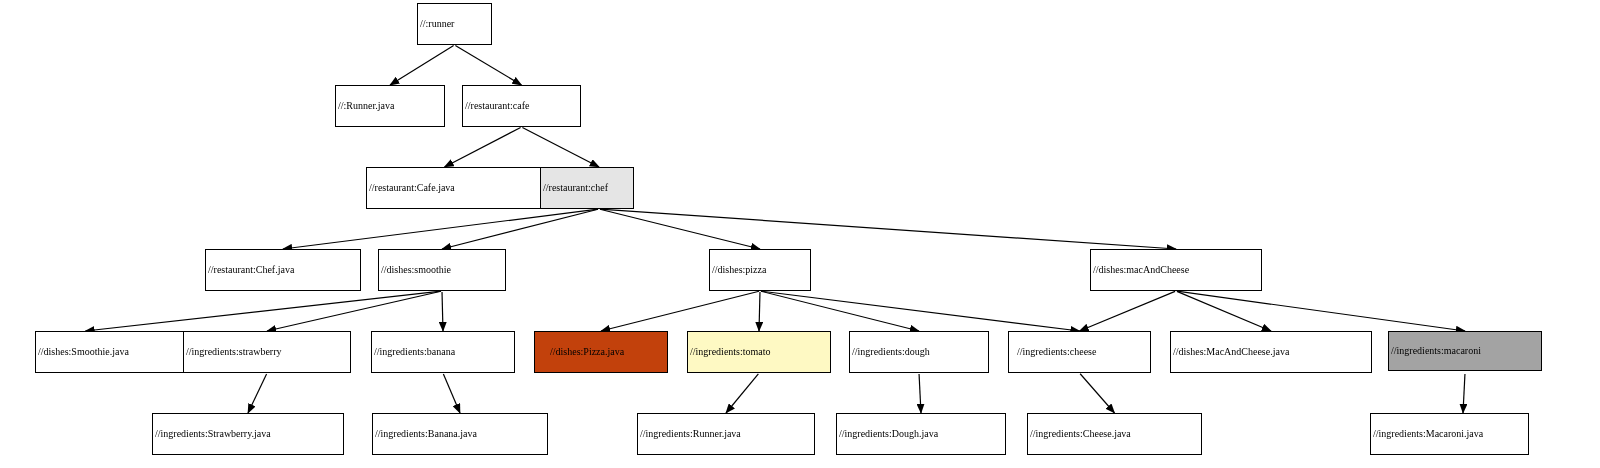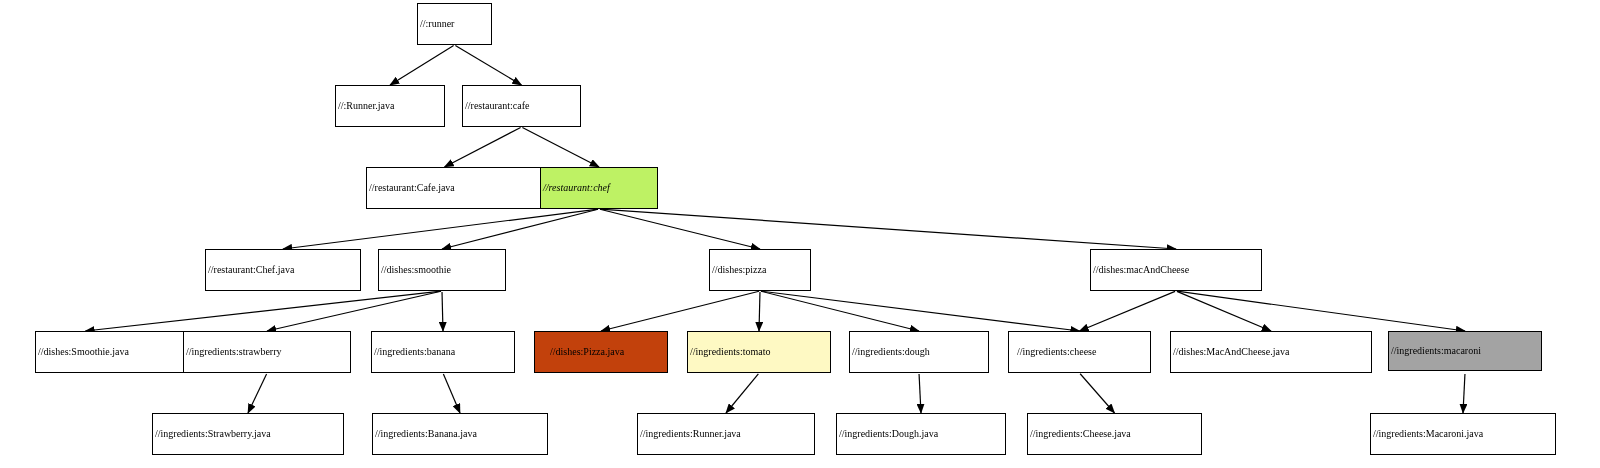--- a/index.html
+++ b/index.html
@@ -85,21 +85,21 @@
       </div>
       <div class="node" style="left: 335px; top: 85px; width: 110px; height: 42px; border-color: rgb(0, 0, 0); background: rgb(255, 255, 255);">
         <span class="node-label">//:Runner.java</span>
       </div>
       <div class="node" style="left: 462px; top: 85px; width: 119px; height: 42px; border-color: rgb(0, 0, 0); background: rgb(255, 255, 255);">
         <span class="node-label">//restaurant:cafe</span>
       </div>
       <div class="node" style="left: 366px; top: 167px; width: 177px; height: 42px; border-color: rgb(0, 0, 0); background: rgb(255, 255, 255);">
         <span class="node-label">//restaurant:Cafe.java</span>
       </div>
-      <div class="node" style="left: 540px; top: 167px; width: 118px; height: 42px; border-color: rgb(0, 0, 0); background: #bef264; font-style: italic;">
+      <div class="node" style="left: 540px; top: 167px; width: 94px; height: 42px; border-color: rgb(0, 0, 0); background: #e5e5e5;">
         <span class="node-label">//restaurant:chef</span>
       </div>
       <div class="node" style="left: 205px; top: 249px; width: 156px; height: 42px; border-color: rgb(0, 0, 0); background: rgb(255, 255, 255);">
         <span class="node-label">//restaurant:Chef.java</span>
       </div>
       <div class="node" style="left: 378px; top: 249px; width: 128px; height: 42px; border-color: rgb(0, 0, 0); background: rgb(255, 255, 255);">
         <span class="node-label">//dishes:smoothie</span>
       </div>
       <div class="node" style="left: 709px; top: 249px; width: 102px; height: 42px; border-color: rgb(0, 0, 0); background: rgb(255, 255, 255);">
         <span class="node-label">//dishes:pizza</span>
@@ -142,17 +142,17 @@
       </div>
       <div class="node" style="left: 637px; top: 413px; width: 178px; height: 42px; border-color: rgb(0, 0, 0); background: rgb(255, 255, 255);">
         <span class="node-label">//ingredients:Runner.java</span>
       </div>
       <div class="node" style="left: 836px; top: 413px; width: 170px; height: 42px; border-color: rgb(0, 0, 0); background: rgb(255, 255, 255);">
         <span class="node-label">//ingredients:Dough.java</span>
       </div>
       <div class="node" style="left: 1027px; top: 413px; width: 175px; height: 42px; border-color: rgb(0, 0, 0); background: rgb(255, 255, 255);">
         <span class="node-label">//ingredients:Cheese.java</span>
       </div>
-      <div class="node" style="left: 1370px; top: 413px; width: 186px; height: 42px; border-color: rgb(0, 0, 0); background: rgb(255, 255, 255);">
+      <div class="node" style="left: 1370px; top: 413px; width: 159px; height: 42px; border-color: rgb(0, 0, 0); background: rgb(255, 255, 255);">
         <span class="node-label">//ingredients:Macaroni.java</span>
       </div>
     </div>
 </div>
 
 </body></html>

